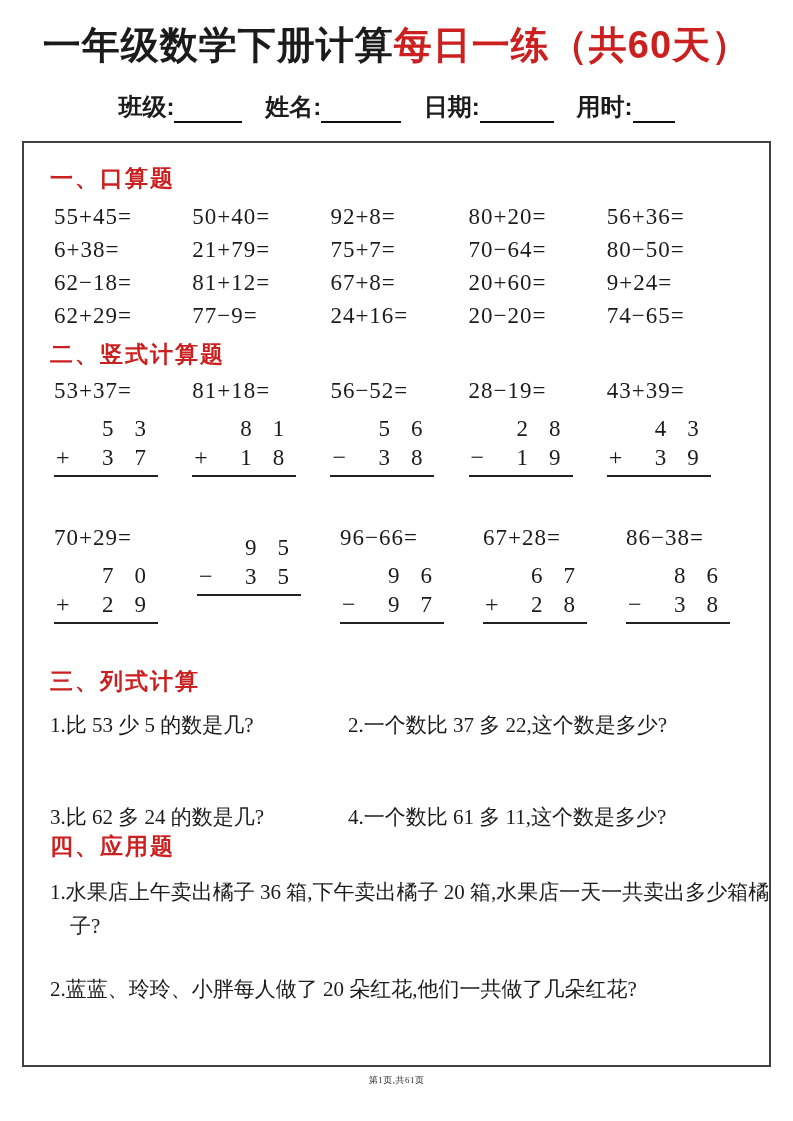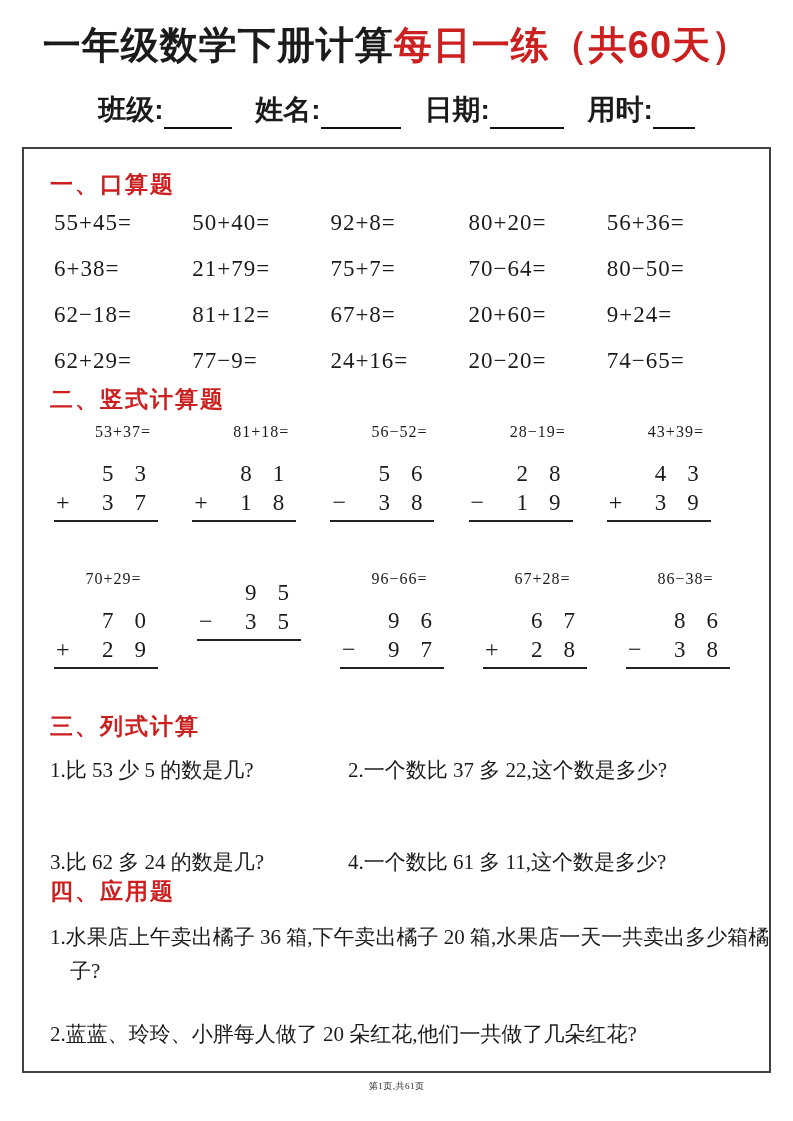--- a/index.html
+++ b/index.html
@@ -26,21 +26,21 @@
     font-weight: bold;
     font-family: "Liberation Sans", "DejaVu Sans", sans-serif;
     letter-spacing: 1px;
     white-space: nowrap;
   }
   .title .red { color: #cc1f1f; }
   
   .form-line {
     margin-top: 20px;
     text-align: center;
-    font-size: 28px;
+    font-size: 24px;
     font-weight: bold;
     font-family: "Liberation Sans", "DejaVu Sans", sans-serif;
     white-space: nowrap;
   }
   .form-field { display: inline-block; }
   .blank {
     display: inline-block;
     border-bottom: 2px solid #111;
     height: 22px;
     vertical-align: bottom;
@@ -65,41 +65,40 @@
     color: #cc1f1f;
     font-weight: bold;
     font-size: 23px;
     font-family: "Liberation Sans", "DejaVu Sans", sans-serif;
     letter-spacing: 2px;
   }
   
   .oral-grid {
     display: grid;
     grid-template-columns: repeat(5, 1fr);
-    row-gap: 22px;
+    row-gap: 9px;
     margin: 10px 0 0 4px;
     font-size: 23px;
     letter-spacing: 1px;
   }
   .oral-cell { height: 24px; white-space: nowrap; }
   
   .sec2-head { margin-top: 12px; }
   .vgroup {
     display: grid;
     grid-template-columns: repeat(5, 1fr);
     margin: 8px 0 0 4px;
   }
   .vgroup.first { margin-bottom: 48px; }
   .vgroup.second { margin-bottom: 42px; gap: 24px; }
   .vprob {
-    font-size: 16px;
+    font-size: 23px;
     letter-spacing: 1px;
     height: 28px;
     white-space: nowrap;
-    text-align: center;
   }
   .vstack {
     width: 104px;
     box-sizing: border-box;
     border-bottom: 2px solid #222;
     padding: 4px 12px 3px 2px;
     margin-top: 4px;
   }
   .vtop {
     text-align: right;

